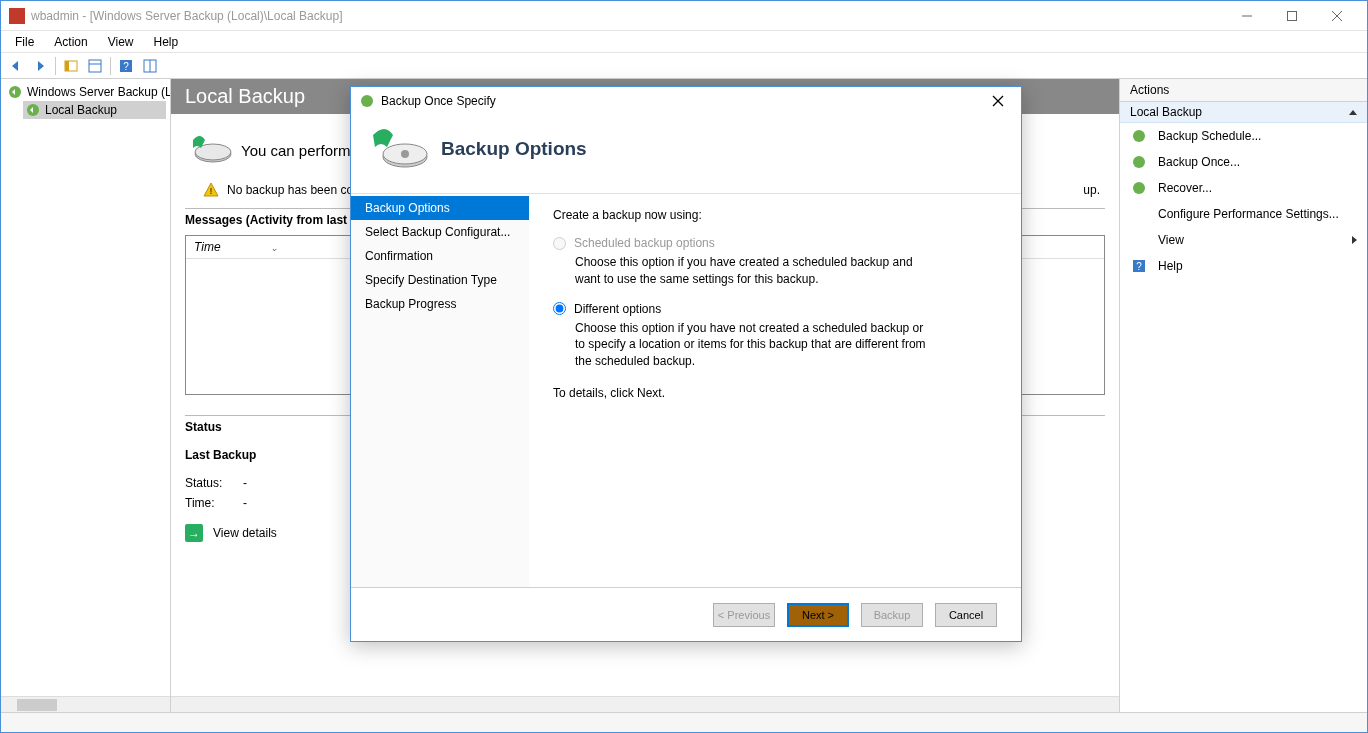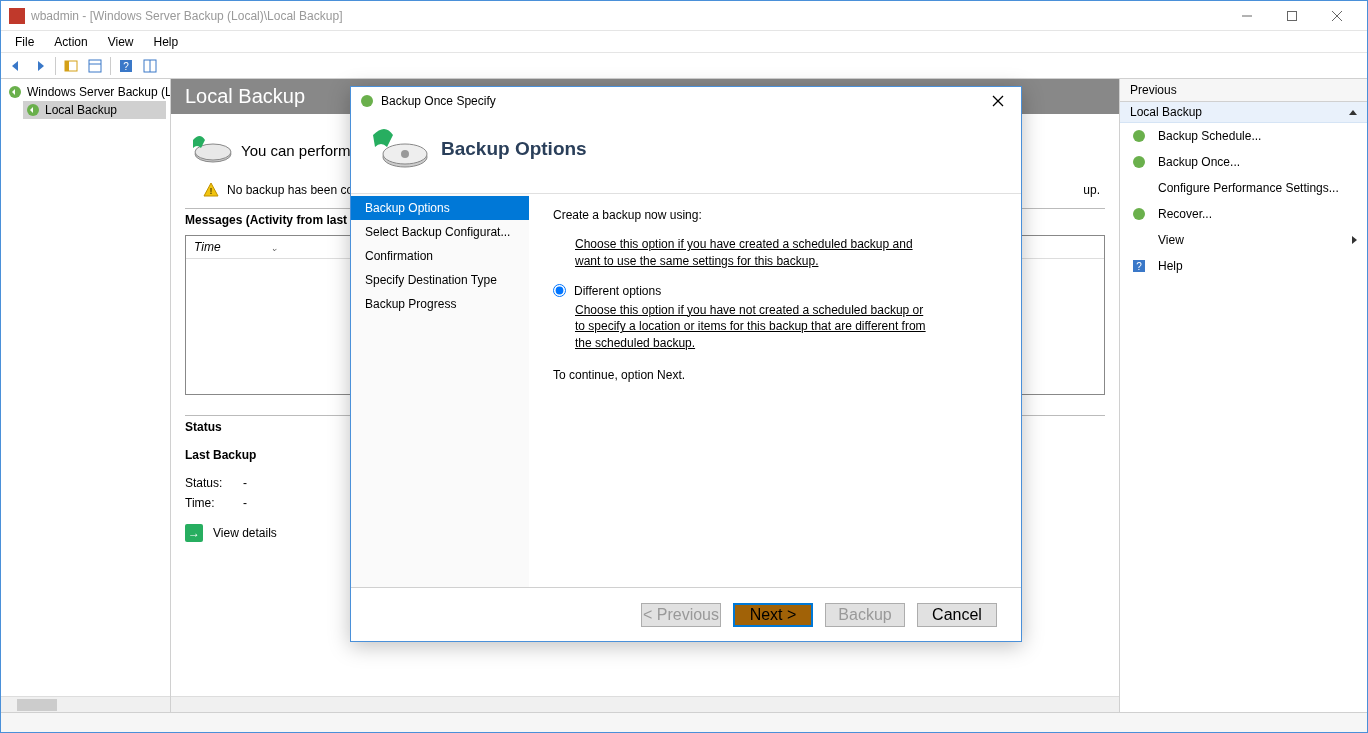--- a/index.html
+++ b/index.html
@@ -78,24 +78,24 @@
   .dialog-header .dh-title { font-size: 19px; font-weight: 600; color: #2a3f5a; }
   .dialog-body { flex: 1; display: flex; border-top: 1px solid #e0e0e0; }
   .dialog-nav { width: 178px; background: #fafafa; padding-top: 2px; }
   .dialog-nav .dn-item { padding: 5px 14px; font-size: 12px; white-space: nowrap; overflow: hidden; text-overflow: ellipsis; }
   .dialog-nav .dn-item.active { background: #0078d7; color: #fff; }
   .dialog-content { flex: 1; padding: 14px 24px; font-size: 12px; }
   .dialog-content .prompt { margin-bottom: 14px; }
   .dialog-content .radio-row { display: flex; align-items: center; margin-bottom: 4px; }
   .dialog-content .radio-row input { margin-right: 8px; }
   .dialog-content .radio-row.disabled { color: #999; }
-  .dialog-content .radio-desc { margin-left: 22px; margin-bottom: 14px; line-height: 1.4; max-width: 360px; text-decoration: underline; }
+  .dialog-content .radio-desc { margin-left: 22px; margin-bottom: 14px; line-height: 1.4; max-width: 360px; }
   .dialog-content .cont-hint { margin-top: 16px; }
   .dialog-buttons { height: 54px; display: flex; align-items: center; justify-content: flex-end; padding: 0 24px; gap: 12px; border-top: 1px solid #d0d0d0; }
-  .dialog-buttons button { width: 80px; height: 24px; font-size: 16px; background: #e1e1e1; border: 1px solid #adadad; cursor: pointer; }
+  .dialog-buttons button { width: 62px; height: 24px; font-size: 11px; background: #e1e1e1; border: 1px solid #adadad; cursor: pointer; }
   .dialog-buttons button:disabled { color: #999; cursor: default; }
   .dialog-buttons button.primary { background: #a16207; border: 2px solid #0078d7; }
   
   .chev-up { width: 0; height: 0; border-left: 4px solid transparent; border-right: 4px solid transparent; border-bottom: 5px solid #333; }
   .chev-right { width: 0; height: 0; border-top: 4px solid transparent; border-bottom: 4px solid transparent; border-left: 5px solid #333; }
   .sort-indicator { margin-left: 50px; font-size: 9px; color: #666; }
 </style>
 </head>
 <body>
 
@@ -225,46 +225,46 @@
             <div class="vd-icon">→</div>
             <span>View details</span>
           </div>
         </div>
       </div>
     </div>
     <div class="scrollbar-h"></div>
   </div>
 
   <div class="actions-panel">
-    <div class="ap-title">Previous</div>
+    <div class="ap-title">Actions</div>
     <div class="ap-section">
       <span>Local Backup</span>
       <span class="chev-up"></span>
     </div>
     <div class="ap-item">
       <svg class="ap-icon" viewBox="0 0 16 16">
           <circle cx="8" cy="8" r="6" fill="#6ab04c"></circle>
         </svg>
       <span>Backup Schedule...</span>
     </div>
     <div class="ap-item">
       <svg class="ap-icon" viewBox="0 0 16 16">
           <circle cx="8" cy="8" r="6" fill="#6ab04c"></circle>
         </svg>
       <span>Backup Once...</span>
     </div>
     <div class="ap-item">
+      <svg class="ap-icon" viewBox="0 0 16 16">
+          <circle cx="8" cy="8" r="6" fill="#6ab04c"></circle>
+        </svg>
+      <span>Recover...</span>
+    </div>
+    <div class="ap-item">
       <span class="ap-icon"></span>
       <span>Configure Performance Settings...</span>
-    </div>
-    <div class="ap-item">
-      <svg class="ap-icon" viewBox="0 0 16 16">
-          <circle cx="8" cy="8" r="6" fill="#6ab04c"></circle>
-        </svg>
-      <span>Recover...</span>
     </div>
     <div class="ap-item">
       <span class="ap-icon"></span>
       <span>View</span>
       <span class="arrow chev-right"></span>
     </div>
     <div class="ap-item">
       <svg class="ap-icon" viewBox="0 0 16 16">
           <rect x="2" y="2" width="12" height="12" fill="#3a78c8"></rect>
           <text x="8" y="12" font-size="10" fill="#fff" text-anchor="middle">?</text>
@@ -301,27 +301,31 @@
   <div class="dialog-body">
     <div class="dialog-nav">
       <div class="dn-item active">Backup Options</div>
       <div class="dn-item">Select Backup Configurat...</div>
       <div class="dn-item">Confirmation</div>
       <div class="dn-item">Specify Destination Type</div>
       <div class="dn-item">Backup Progress</div>
     </div>
     <div class="dialog-content">
       <div class="prompt">Create a backup now using:</div>
+      <label class="radio-row disabled">
+        <input type="radio" name="bo" disabled="" style="">
+        <span>Scheduled backup options</span>
+      </label>
       <div class="radio-desc">Choose this option if you have created a scheduled backup and want to use the same settings for this backup.</div>
       <label class="radio-row">
         <input type="radio" name="bo" checked="" style="">
         <span>Different options</span>
       </label>
       <div class="radio-desc">Choose this option if you have not created a scheduled backup or to specify a location or items for this backup that are different from the scheduled backup.</div>
-      <div class="cont-hint">To continue, option Next.</div>
+      <div class="cont-hint">To details, click Next.</div>
     </div>
   </div>
   <div class="dialog-buttons">
     <button disabled="">&lt; Previous</button>
     <button class="primary">Next &gt;</button>
     <button disabled="">Backup</button>
     <button>Cancel</button>
   </div>
 </div>
 

